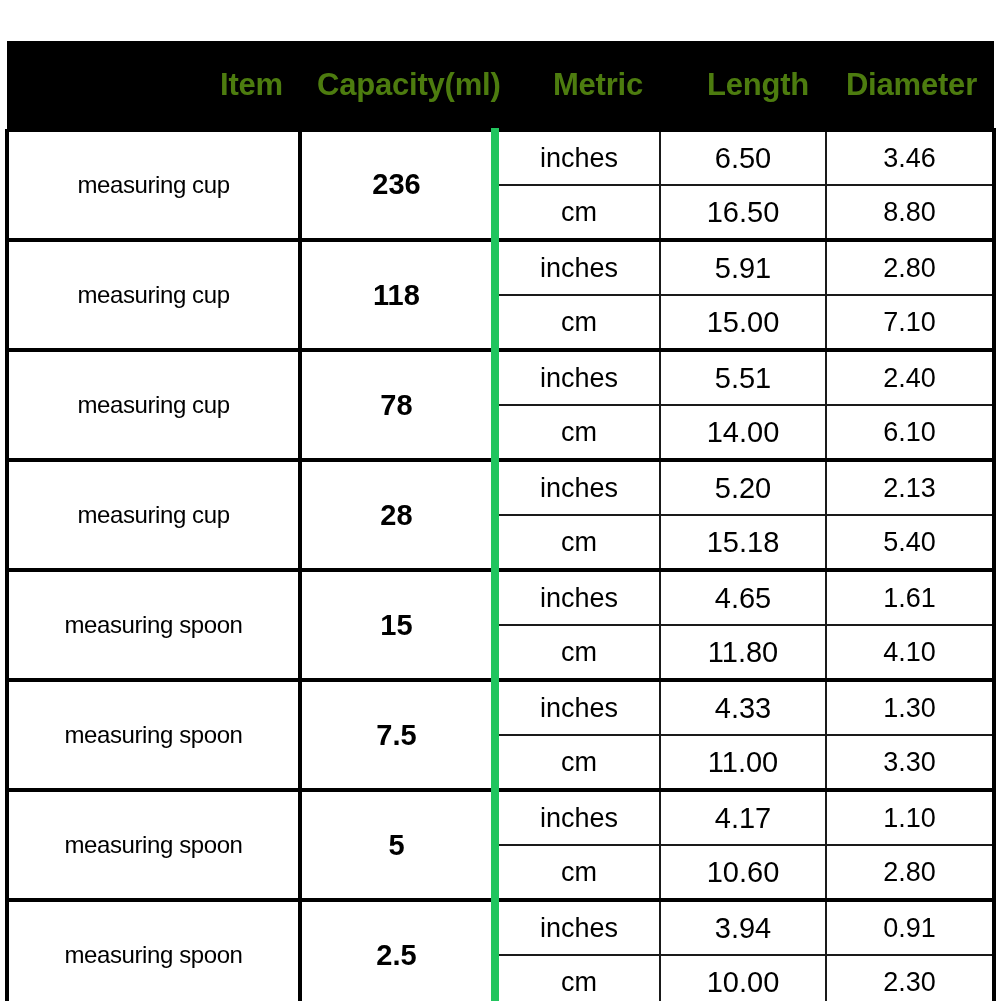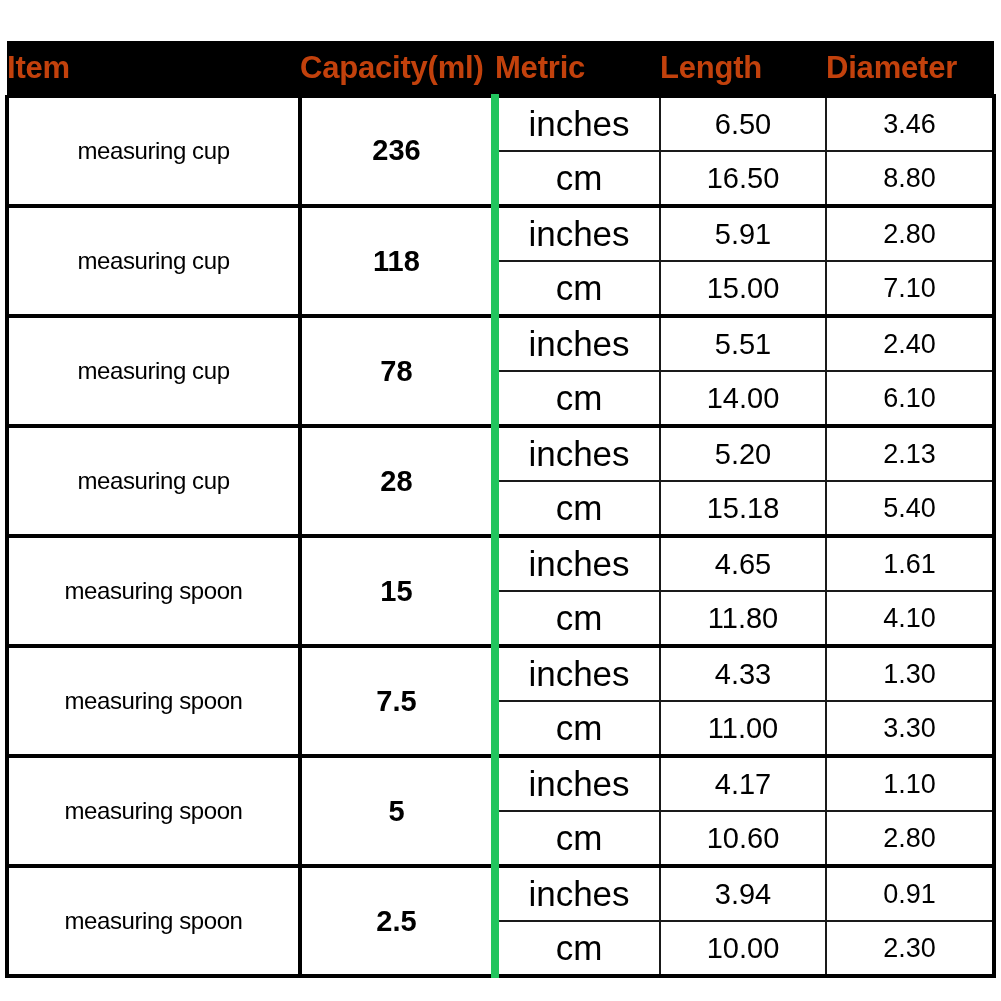--- a/index.html
+++ b/index.html
@@ -30,27 +30,27 @@
 
   table.spec-table col.c-item      { width: 293px; }
   table.spec-table col.c-capacity  { width: 195px; }
   table.spec-table col.c-metric    { width: 165px; }
   table.spec-table col.c-length    { width: 166px; }
   table.spec-table col.c-diameter  { width: 168px; }
 
   
   thead tr.header-row th {
     background: #000000;
-    color: #c2410c;
+    color: #4d7c0f;
     font-weight: bold;
     font-size: 31px;
     height: 53px;
     line-height: 53px;
-    padding: 0;
-    text-align: left;
+    padding: 17px;
+    text-align: right;
     letter-spacing: -0.2px;
     border: none;
     white-space: nowrap;
   }
 
   
   tbody td {
     padding: 0;
     text-align: center;
     vertical-align: middle;
@@ -75,21 +75,21 @@
   }
   tbody td.cell-capacity {
     font-weight: bold;
     font-size: 29px;
     border-top: 4px solid #000000;
     border-bottom: 4px solid #000000;
     border-right: 8px solid #22c55e;
   }
 
   tbody td.cell-metric {
-    font-size: 35px;
+    font-size: 27px;
     font-weight: normal;
     border-left: 3px solid #000000;
     border-right: 2px solid #1a1a1a;
   }
   tbody td.cell-length {
     font-size: 29px;
     font-weight: normal;
     border-left: 2px solid #1a1a1a;
     border-right: 2px solid #1a1a1a;
     text-align: center;

